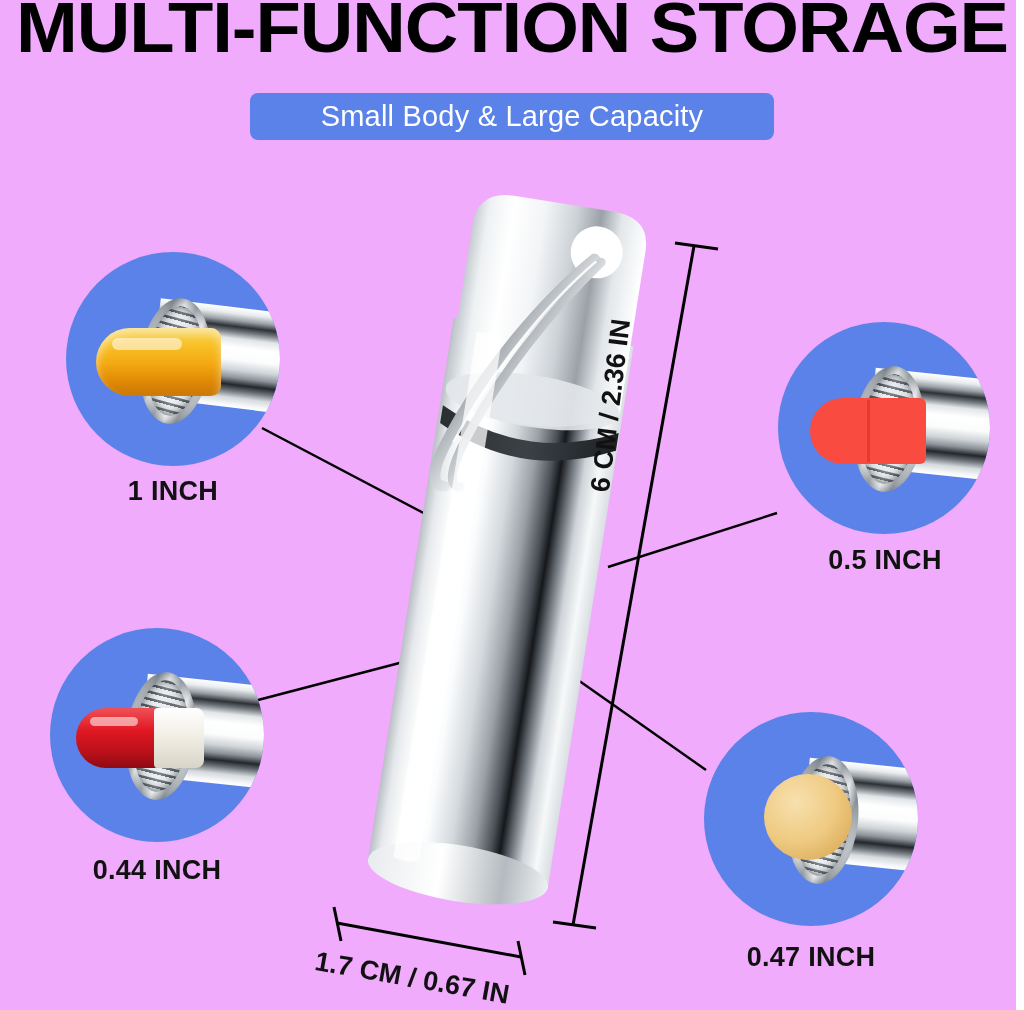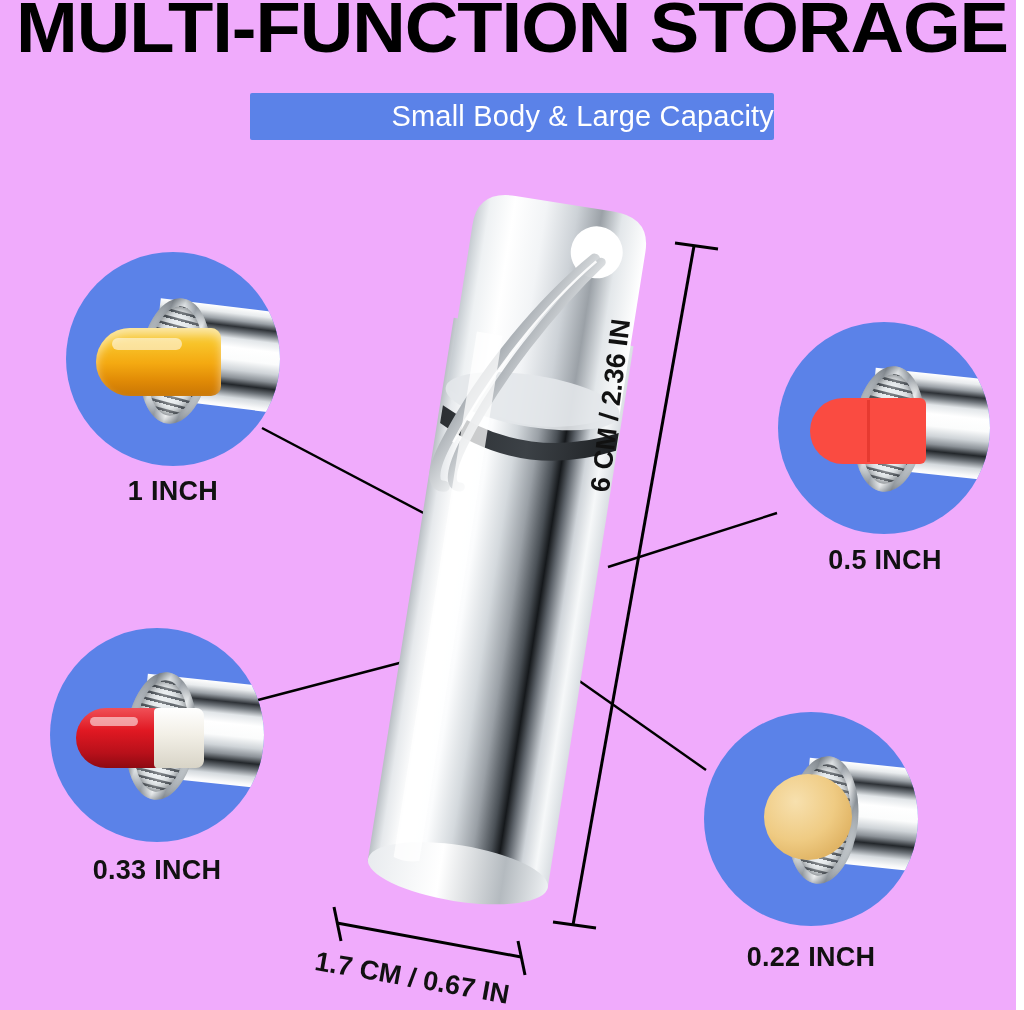--- a/index.html
+++ b/index.html
@@ -35,25 +35,25 @@
   }
 
   
   #badge {
     position: absolute;
     left: 250px;
     top: 93px;
     width: 524px;
     height: 47px;
     background: #5B82E8;
-    border-radius: 2px;
+    border-radius: 8px;
     box-sizing: border-box;
     display: flex;
     align-items: center;
-    justify-content: flex-end;
+    justify-content: center;
   }
   #badge span {
     color: #ffffff;
     font-size: 29px;
     font-weight: normal;
     letter-spacing: 0.2px;
     white-space: nowrap;
   }
 
   
@@ -289,35 +289,35 @@
       <div class="pill" style="left:26px; top:80px; width:128px; height:60px;">
         <div style="position:absolute;left:0;top:0;width:82px;height:60px;border-radius:30px 4px 4px 30px;
                     background:linear-gradient(to bottom,#F05057 0%,#E01822 38%,#B8101A 75%,#8E0A12 100%);">
           <div style="position:absolute;left:14px;top:9px;width:48px;height:9px;border-radius:5px;
                       background:rgba(255,255,255,0.55);"></div>
         </div>
         <div style="position:absolute;left:78px;top:0;width:50px;height:60px;border-radius:4px 8px 8px 4px;
                     background:linear-gradient(to bottom,#ffffff 0%,#F2EFE6 45%,#D8D4C7 100%);"></div>
       </div>
     </div>
-    <div class="callout-label" style="left:7px; top:855px;">0.33 INCH</div>
+    <div class="callout-label" style="left:7px; top:855px;">0.44 INCH</div>
   </div>
 
   <div class="callout">
     <div class="circle" style="left:704px; top:712px; width:214px; height:214px;">
       <div class="tube" style="left:100px; top:56px; width:200px; height:102px; transform:rotate(6deg);">
         <div class="tube-body"></div>
       </div>
       <div class="tube-mouth" style="left:84px; top:44px; width:70px; height:128px; transform:rotate(6deg);">
         <div class="tube-mouth-inner" style="left:8px; top:8px; width:54px; height:112px;"></div>
       </div>
 
       <div class="pill" style="left:60px; top:62px; width:88px; height:86px; border-radius:50%;
                   background:radial-gradient(circle at 36% 32%, #F7E0AE 0%, #EFCB83 48%, #DDAF5E 82%, #C9973F 100%);"></div>
     </div>
-    <div class="callout-label" style="left:661px; top:942px;">0.22 INCH</div>
+    <div class="callout-label" style="left:661px; top:942px;">0.47 INCH</div>
   </div>
 
   <div class="dim-text" style="left:585px; top:490px; transform: rotate(-83deg); transform-origin: 0 0;">6 CM / 2.36 IN</div>
 
   <div class="dim-text" style="left:318px; top:946px; transform: rotate(10deg); transform-origin: 0 0;">1.7 CM / 0.67 IN</div>
 
 </div>
 
 </body></html>

